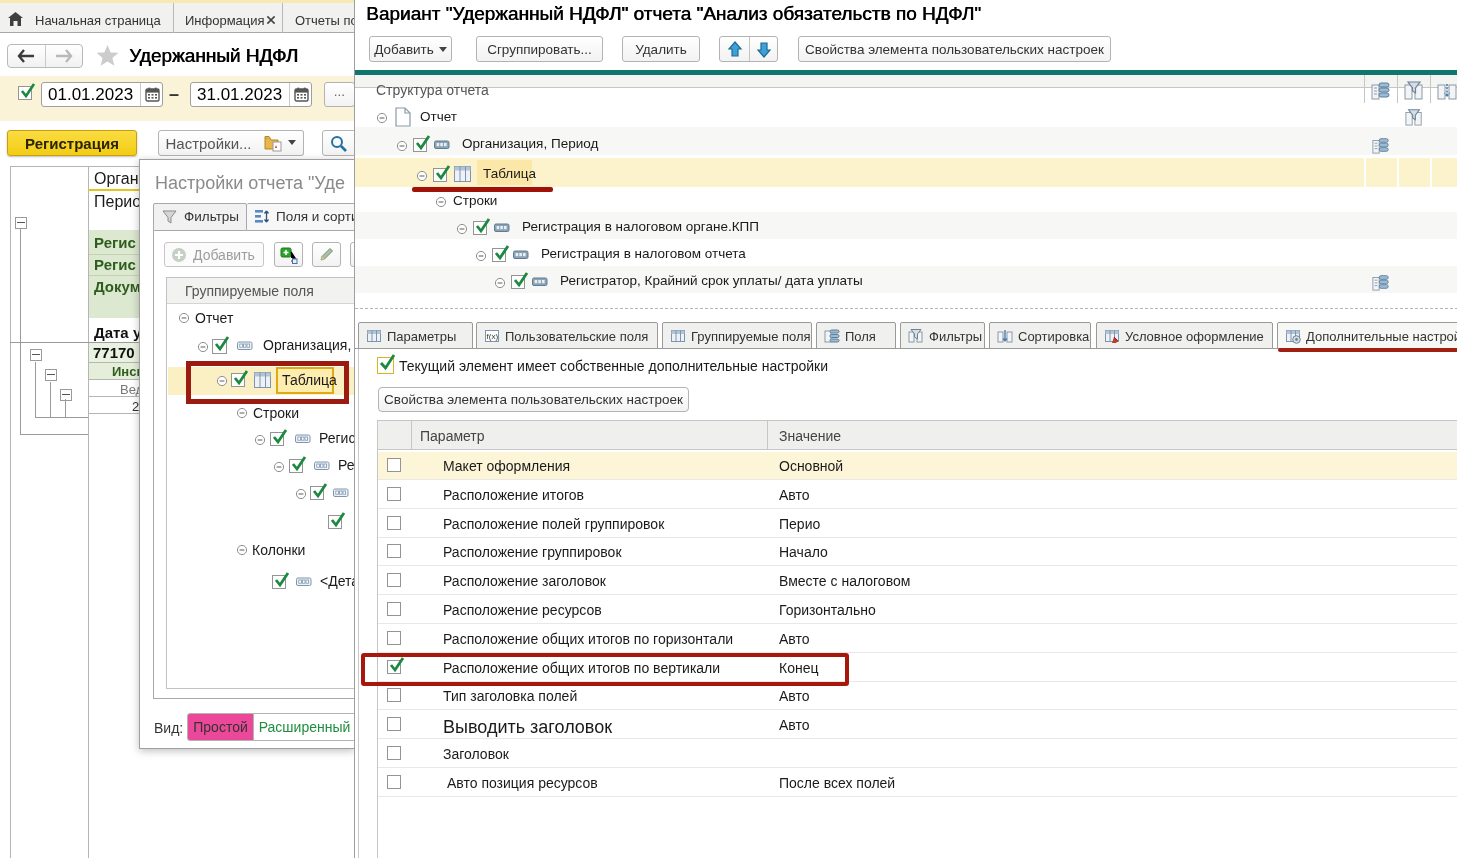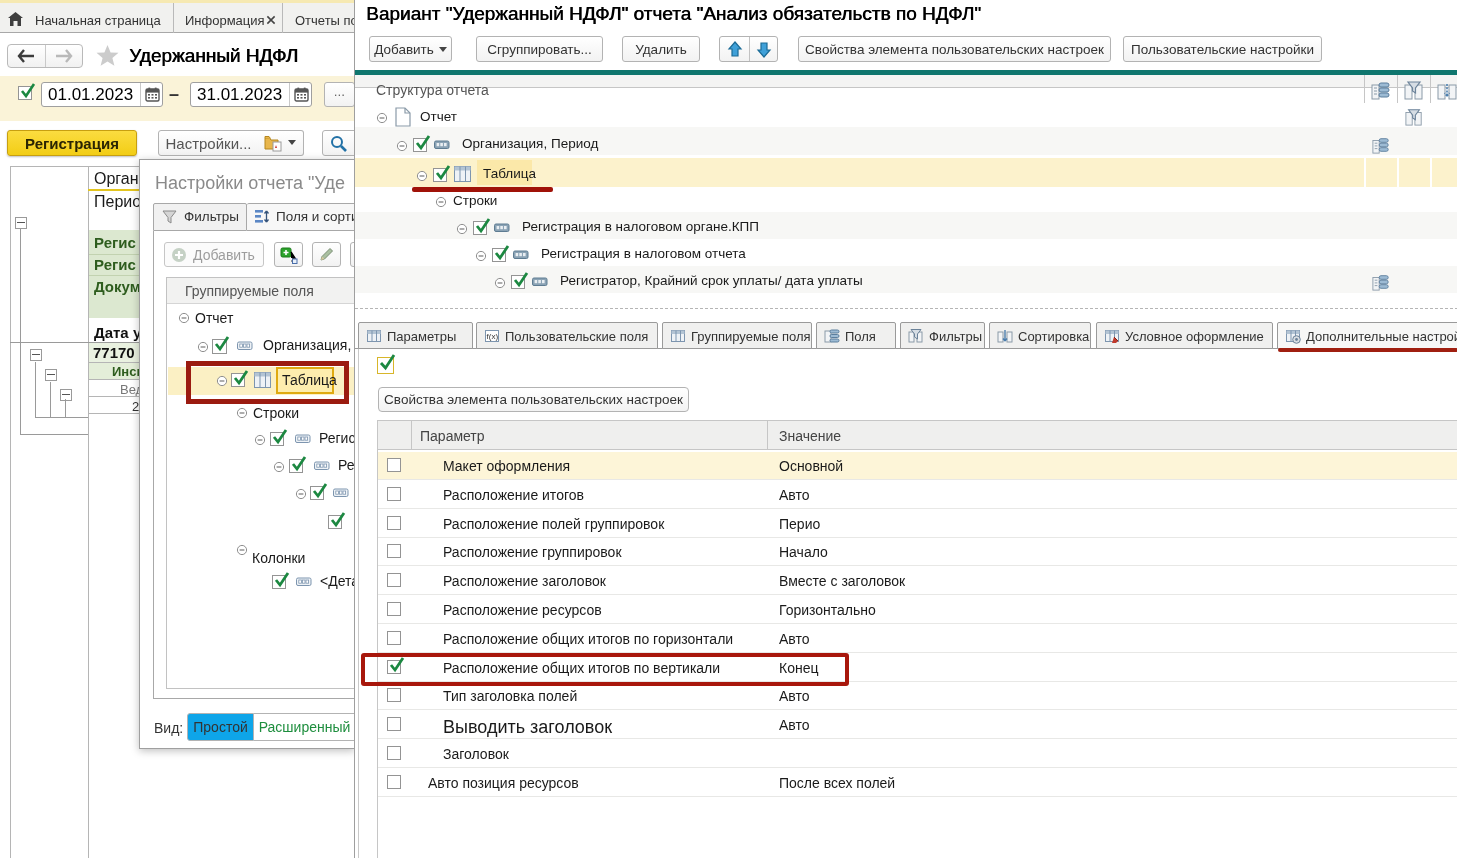--- a/index.html
+++ b/index.html
@@ -301,39 +301,39 @@
 
       <div class="cbx" style="left:161px;top:237px;"></div>
       <svg class="a" style="left:163px;top:234px;" width="16" height="16" viewBox="0 0 16 16">
             <path d="M2 8 L6 13 L14 1" stroke="#1c8841" stroke-width="2.8" fill="none"></path>
           </svg>
 
       <svg class="a" style="left:69px;top:266px;" width="12" height="12" viewBox="0 0 12 12">
             <circle cx="6" cy="6" r="4.6" fill="#fff" stroke="#8f8f8f"></circle>
             <path d="M3.6 6 L8.4 6" stroke="#777" stroke-width="1.2"></path>
           </svg>
-      <div class="txt" style="left:85px;top:272px;font-size:14px;color:#1a1a1a;text-align:right;">Колонки</div>
+      <div class="txt" style="left:85px;top:264px;font-size:14px;color:#1a1a1a;text-align:right;">Колонки</div>
 
       <div class="cbx" style="left:105px;top:297px;"></div>
       <svg class="a" style="left:107px;top:294px;" width="16" height="16" viewBox="0 0 16 16">
             <path d="M2 8 L6 13 L14 1" stroke="#1c8841" stroke-width="2.8" fill="none"></path>
           </svg>
       <svg class="a" style="left:129px;top:299px;" width="16" height="10" viewBox="0 0 16 10">
             <rect x="0.5" y="1" width="14.5" height="7.5" rx="1.5" fill="#eef2f6" stroke="#7d95af"></rect>
             <rect x="2.8" y="3" width="2.6" height="3.2" fill="#fff" stroke="#7d95af" stroke-width="0.8"></rect>
             <rect x="6.4" y="3" width="2.6" height="3.2" fill="#fff" stroke="#7d95af" stroke-width="0.8"></rect>
             <rect x="10" y="3" width="2.6" height="3.2" fill="#fff" stroke="#7d95af" stroke-width="0.8"></rect>
           </svg>
       <div class="txt" style="left:153px;top:295px;font-size:14px;color:#1a1a1a;">&lt;Дета</div>
     </div>
 
     <div class="a" style="left:46px;top:201px;width:163px;height:43px;border:5px solid #9b1b10;"></div>
 
     <div class="txt" style="left:14px;top:560px;font-size:14px;color:#333;">Вид:</div>
-    <div class="btn" style="left:47px;top:553px;width:67px;height:28px;border-radius:3px 0 0 3px;background:#0ea5e9;font-size:14px;">Простой</div>
+    <div class="btn" style="left:47px;top:553px;width:67px;height:28px;border-radius:3px 0 0 3px;background:#ec4899;font-size:14px;">Простой</div>
     <div class="btn" style="left:114px;top:553px;width:102px;height:28px;border-left:none;border-radius:0;background:#fff;color:#1e8e3e;font-size:14px;">Расширенный</div>
   </div>
 </div>
 
 <div class="a" id="rightpanel" style="left:354px;top:0;width:1103px;height:858px;background:#fff;border-left:1px solid #9f9f9f;">
   <div class="txt" style="left:11px;top:3px;font-size:19px;font-weight:normal;text-shadow:0.6px 0 0 #000;color:#000;">Вариант "Удержанный НДФЛ" отчета "Анализ обязательств по НДФЛ"</div>
 
   <div class="btn" style="left:14px;top:36px;width:83px;height:26px;">Добавить
     <svg width="8" height="5" viewBox="0 0 8 5" style="margin-left:5px;">
           <path d="M0 0 L8 0 L4 5 Z" fill="#444"></path>
@@ -344,21 +344,20 @@
   <div class="btn" style="left:364px;top:36px;width:59px;height:26px;">
     <div class="a" style="left:29px;top:0;width:1px;height:24px;background:#c2c2c2;"></div>
     <svg class="a" style="left:7px;top:4px;" width="16" height="17" viewBox="0 0 16 17">
           <path d="M8 1 L14 8 L11 8 L11 15 L5 15 L5 8 L2 8 Z" fill="#3fa0d8" stroke="#1b6b96" stroke-width="1.2"></path>
         </svg>
     <svg class="a" style="left:36px;top:4px;" width="16" height="17" viewBox="0 0 16 17">
           <path d="M8 16 L2 9 L5 9 L5 2 L11 2 L11 9 L14 9 Z" fill="#3fa0d8" stroke="#1b6b96" stroke-width="1.2"></path>
         </svg>
   </div>
   <div class="btn" style="left:443px;top:36px;width:313px;height:26px;">Свойства элемента пользовательских настроек</div>
-  <div class="btn" style="left:768px;top:36px;width:199px;height:26px;">Пользовательские настройки</div>
 
   <div class="a" style="left:0;top:70px;width:1103px;height:18px;background:#f4f4f3;border-top:5px solid #0f766e;border-bottom:1px solid #c6c6c6;">
     <div class="txt" style="left:21px;top:7px;font-size:14px;color:#555;">Структура отчета</div>
     <div class="a" style="left:1009px;top:0;width:1px;height:28px;background:#c6c6c6;"></div>
     <div class="a" style="left:1042px;top:0;width:1px;height:28px;background:#c6c6c6;"></div>
     <div class="a" style="left:1075px;top:0;width:1px;height:28px;background:#c6c6c6;"></div>
     <svg class="a" style="left:1016px;top:5px;" width="20" height="20" viewBox="0 0 20 20">
           <rect x="1" y="5" width="7" height="14" fill="#f2f4f6" stroke="#8a9aa8"></rect>
           <path d="M3 8 h3 M3 11 h3 M3 14 h3" stroke="#8a9aa8"></path>
           <g fill="#9dbbd4" stroke="#5b7e9d">
@@ -574,20 +573,21 @@
           <circle cx="11.5" cy="11.5" r="1.4" fill="#6b8299"></circle>
         </svg>
     <div class="txt" style="left:951px;top:7px;font-size:13px;color:#333;">Дополнительные настройки</div>
     <div class="a" style="left:923px;top:26px;width:180px;height:4px;background:#a01f10;border-radius:2px;"></div>
   </div>
 
   <div class="a" style="left:22px;top:357px;width:17px;height:17px;border:1px solid #d8b62a;background:#fff;box-shadow:inset 0 0 0 1px #fff;"></div>
   <svg class="a" style="left:24px;top:354px;" width="17" height="17" viewBox="0 0 17 17">
         <path d="M2 9 L6.5 14 L15 1" stroke="#1c8841" stroke-width="2.8" fill="none"></path>
       </svg>
+  <div class="txt" style="left:44px;top:358px;font-size:14px;color:#1a1a1a;">Текущий элемент имеет собственные дополнительные настройки</div>
   <div class="btn" style="left:23px;top:387px;width:311px;height:25px;border-radius:4px;">Свойства элемента пользовательских настроек</div>
 
   <div class="a" id="ptable" style="left:22px;top:420px;width:1081px;height:438px;border-left:1px solid #c6c6c6;border-top:1px solid #c6c6c6;">
     <div class="a" style="left:0;top:0;width:1081px;height:29px;background:#efefee;border-bottom:1px solid #c6c6c6;">
     <div class="a" style="left:33px;top:0;width:1px;height:29px;background:#c6c6c6;"></div>
     <div class="a" style="left:389px;top:0;width:1px;height:29px;background:#c6c6c6;"></div>
     <div class="txt" style="left:42px;top:7px;font-size:14px;color:#444;">Параметр</div>
     <div class="txt" style="left:401px;top:7px;font-size:14px;color:#444;">Значение</div>
     </div>
     <div class="a" style="left:0;top:31px;width:1081px;height:28px;background:#fdf5d8;border-bottom:1px solid #e8e8e6;">
@@ -606,21 +606,21 @@
     <div class="txt" style="left:401px;top:6px;font-size:14px;color:#1a1a1a;">Перио</div>
     </div>
     <div class="a" style="left:0;top:117px;width:1081px;height:28px;background:#fff;border-bottom:1px solid #e8e8e6;">
     <div class="cbx" style="left:9px;top:6px;"></div>
     <div class="txt" style="left:65px;top:6px;font-size:14px;color:#1a1a1a;">Расположение группировок</div>
     <div class="txt" style="left:401px;top:6px;font-size:14px;color:#1a1a1a;">Начало</div>
     </div>
     <div class="a" style="left:0;top:146px;width:1081px;height:28px;background:#fff;border-bottom:1px solid #e8e8e6;">
     <div class="cbx" style="left:9px;top:6px;"></div>
     <div class="txt" style="left:65px;top:6px;font-size:14px;color:#1a1a1a;">Расположение заголовок</div>
-    <div class="txt" style="left:401px;top:6px;font-size:14px;color:#1a1a1a;">Вместе с заголовок</div>
+    <div class="txt" style="left:401px;top:6px;font-size:14px;color:#1a1a1a;">Вместе с налоговом</div>
     </div>
     <div class="a" style="left:0;top:175px;width:1081px;height:28px;background:#fff;border-bottom:1px solid #e8e8e6;">
     <div class="cbx" style="left:9px;top:6px;"></div>
     <div class="txt" style="left:65px;top:6px;font-size:14px;color:#1a1a1a;">Расположение ресурсов</div>
     <div class="txt" style="left:401px;top:6px;font-size:14px;color:#1a1a1a;">Горизонтально</div>
     </div>
     <div class="a" style="left:0;top:204px;width:1081px;height:28px;background:#fff;border-bottom:1px solid #e8e8e6;">
     <div class="cbx" style="left:9px;top:6px;"></div>
     <div class="txt" style="left:65px;top:6px;font-size:14px;color:#1a1a1a;">Расположение общих итогов по горизонтали</div>
     <div class="txt" style="left:401px;top:6px;font-size:14px;color:#1a1a1a;">Авто</div>
@@ -642,21 +642,21 @@
     <div class="cbx" style="left:9px;top:6px;"></div>
     <div class="txt" style="left:65px;top:6px;font-size:18px;color:#1a1a1a;">Выводить заголовок</div>
     <div class="txt" style="left:401px;top:6px;font-size:14px;color:#1a1a1a;">Авто</div>
     </div>
     <div class="a" style="left:0;top:319px;width:1081px;height:28px;background:#fff;border-bottom:1px solid #e8e8e6;">
     <div class="cbx" style="left:9px;top:6px;"></div>
     <div class="txt" style="left:65px;top:6px;font-size:14px;color:#1a1a1a;">Заголовок</div>
     </div>
     <div class="a" style="left:0;top:348px;width:1081px;height:28px;background:#fff;border-bottom:1px solid #e8e8e6;">
     <div class="cbx" style="left:9px;top:6px;"></div>
-    <div class="txt" style="left:50px;top:6px;font-size:14px;color:#1a1a1a;">Авто позиция ресурсов</div>
+    <div class="txt" style="left:69px;top:6px;font-size:14px;color:#1a1a1a;">Авто позиция ресурсов</div>
     <div class="txt" style="left:401px;top:6px;font-size:14px;color:#1a1a1a;">После всех полей</div>
     </div>
   </div>
   <div class="a" style="left:3px;top:349px;width:1px;height:509px;background:#c9c9c9;"></div>
 
   <div class="a" style="left:6px;top:653px;width:488px;height:33px;border:4px solid #a8170c;border-radius:3px;"></div>
 </div>
 
 </div>
 

